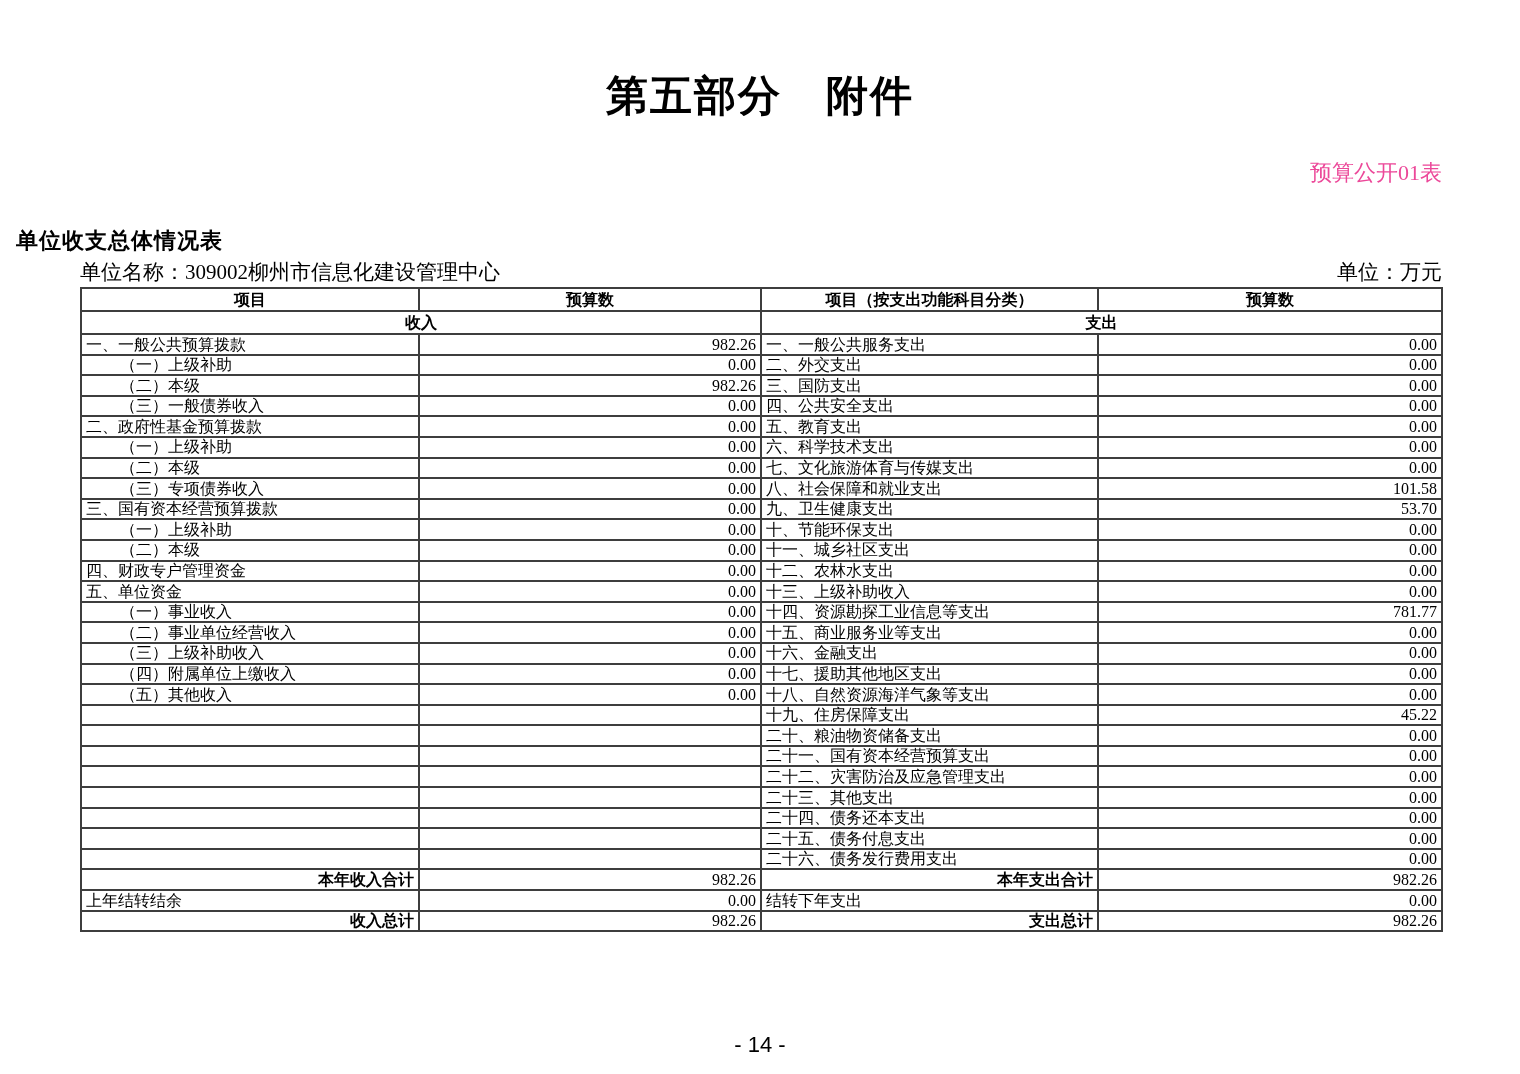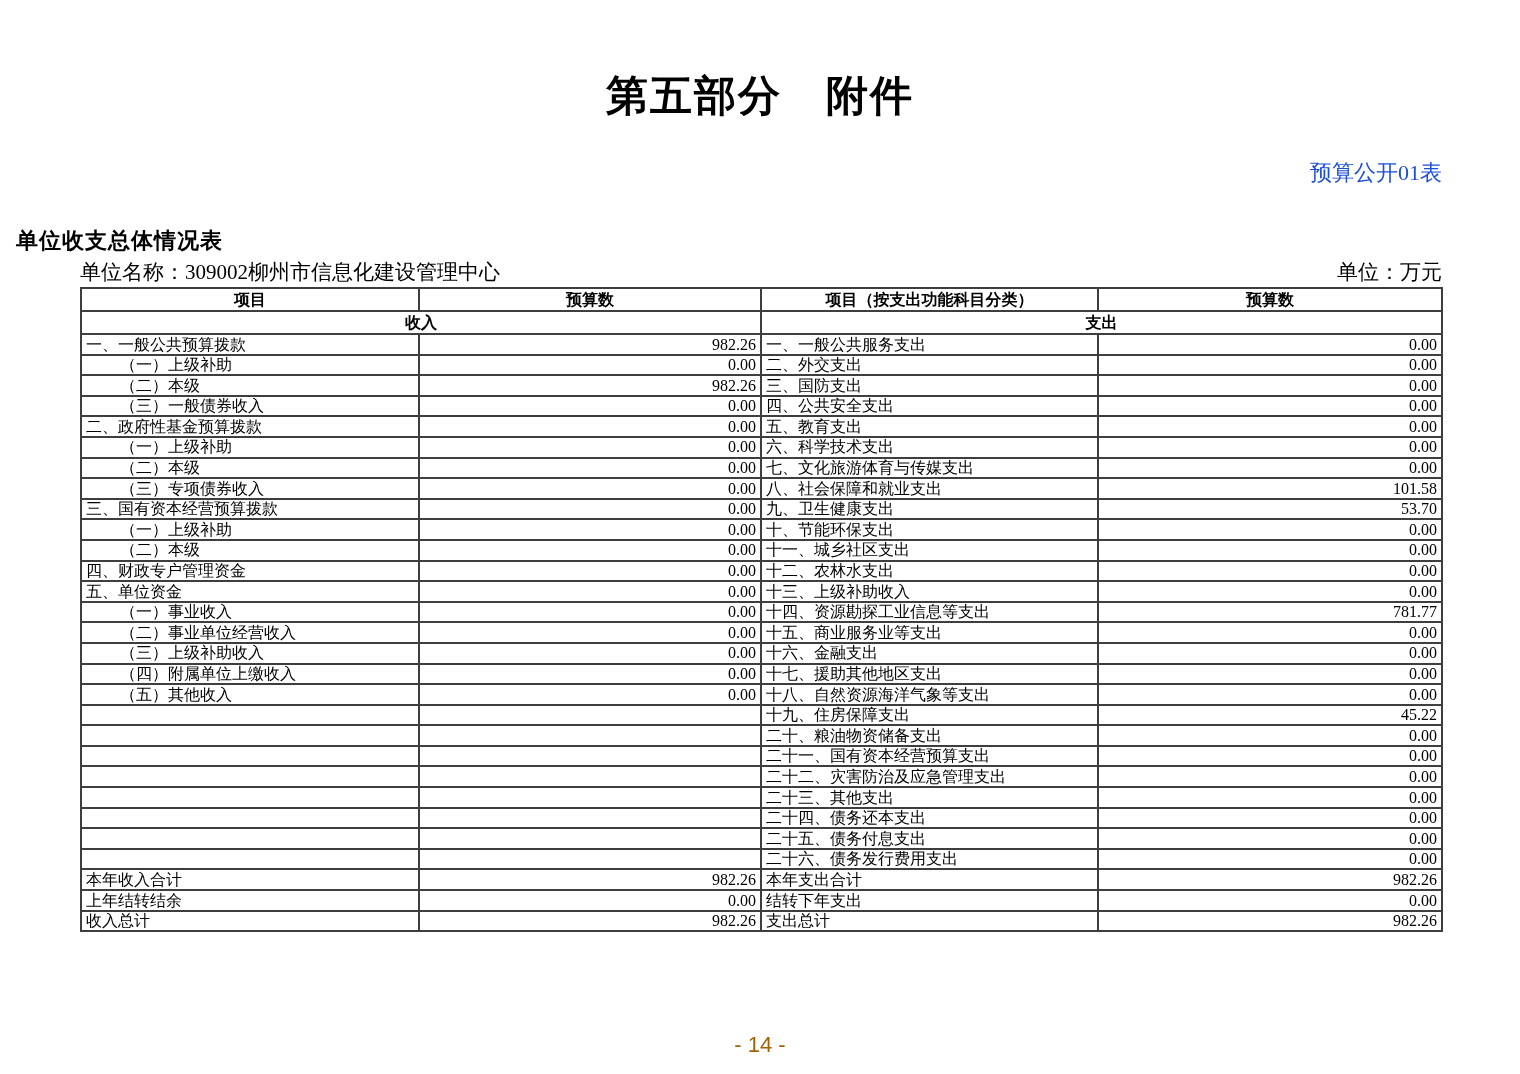--- a/index.html
+++ b/index.html
@@ -19,21 +19,21 @@
     font-size: 42px;
     font-weight: bold;
     letter-spacing: 2px;
     margin: 0;
   }
   .form-label {
     position: absolute;
     top: 158px;
     right: 78px;
     font-size: 22px;
-    color: #1d4ed8;
+    color: #ec4899;
   }
   .table-title {
     position: absolute;
     top: 210px; left: 0; right: 0;
     text-align: left;
     font-size: 22px;
     font-weight: bold;
     margin: 16px;
     letter-spacing: 1px;
   }
@@ -65,35 +65,35 @@
   table.budget thead th {
     font-weight: bold;
     text-align: center;
     height: 21px;
     font-size: 16px;
   }
   table.budget tbody td { height: 18.6px; }
   td.item { text-align: left; padding-left: 8px; }
   td.item.ind { padding-left: 38px; }
   td.num { text-align: right; padding-right: 5px; }
-  tr.summary td.center { text-align: left; font-weight: normal; }
+  tr.summary td.center { text-align: right; font-weight: bold; }
   .footnote {
     position: absolute;
     top: 990px;
     left: 68px;
     font-size: 18px;
     color: #1a1a1a;
   }
   .page-number {
     position: absolute;
     top: 1032px; left: 0; right: 0;
     text-align: center;
     font-size: 22px;
     font-family: "Liberation Sans", "DejaVu Sans", sans-serif;
-    color: #a16207;
+    color: #000000;
   }
 </style>
 </head>
 <body>
 
 <div class="page">
 
   <h1 class="section-title">第五部分　附件</h1>
 
   <div class="form-label">预算公开01表</div>

